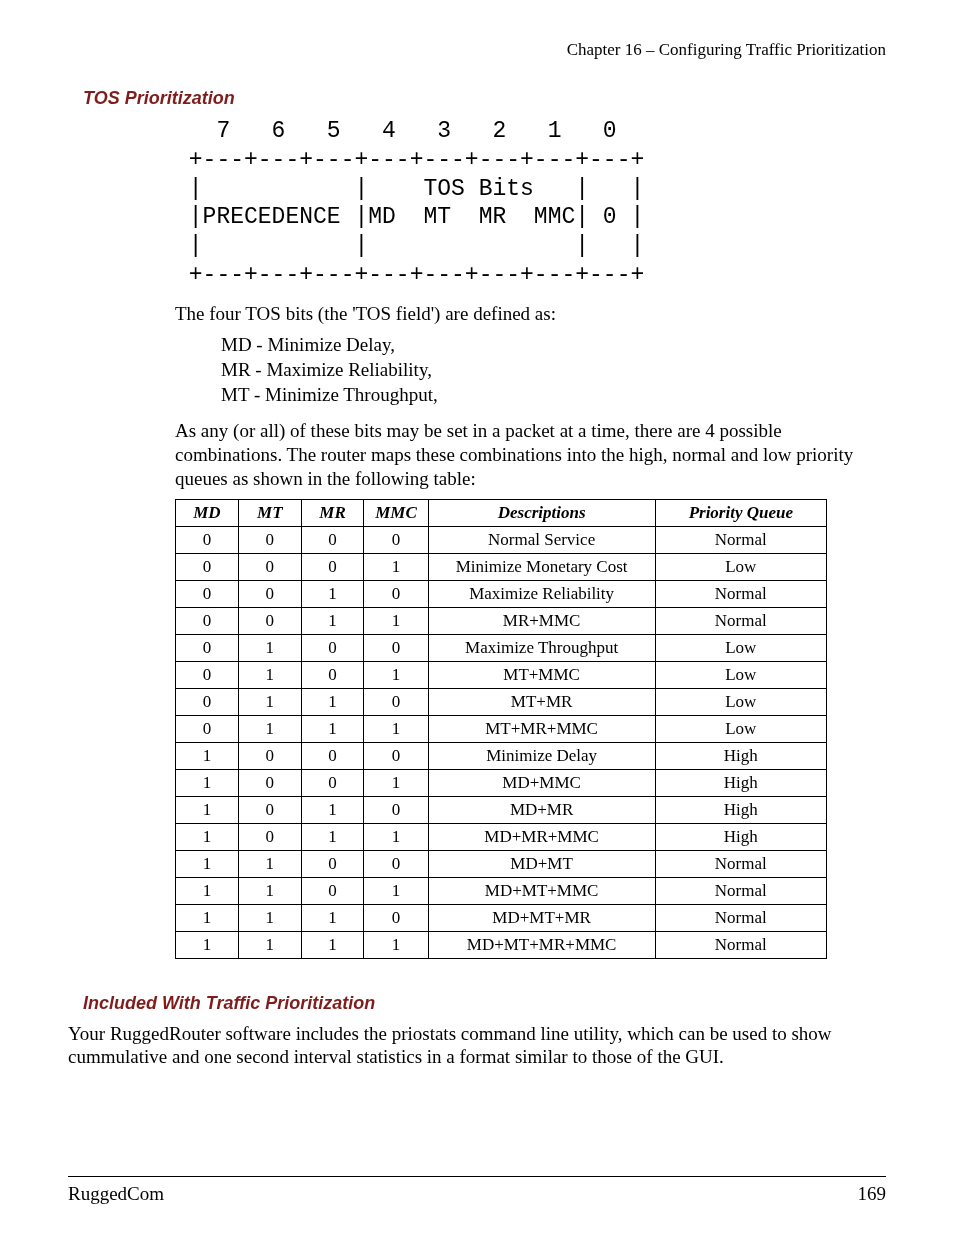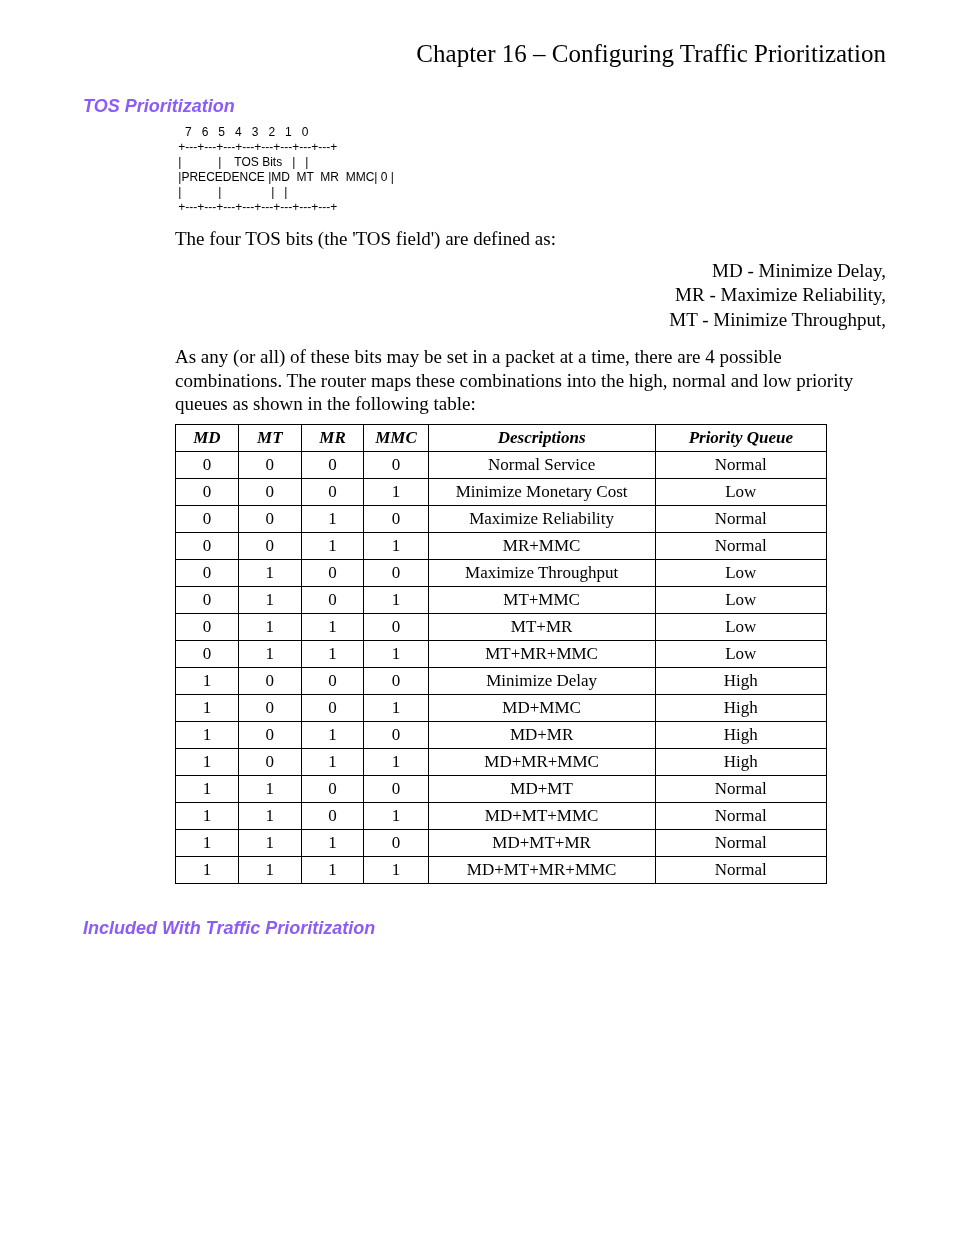--- a/index.html
+++ b/index.html
@@ -14,54 +14,53 @@
       box-sizing: border-box;
       padding: 40px 68px 30px 68px;
       font-family: "Times New Roman", Times, serif;
       color: #000;
       position: relative;
       display: flex;
       flex-direction: column;
     }
     .header-right {
       text-align: right;
-      font-size: 25px;
+      font-size: 17px;
       margin-bottom: 28px;
     }
     .section-title {
       font-family: Verdana, Geneva, sans-serif;
       font-style: italic;
       font-weight: bold;
       font-size: 18px;
       margin: 0 0 8px 0;
-      color: #8b5cf6;
+      color: #7f1d1d;
     }
     .body-indent {
       margin-left: 107px;
     }
     .left-margin {
       margin-left: 15px;
     }
     .para {
       font-size: 19px;
       line-height: 1.25;
       margin: 0 0 8px 0;
     }
     .mono {
-      font-family: Liberation Sans, sans-serif;
-      font-size: 12px;
+      font-family: Liberation Mono, monospace;
+      font-size: 23px;
       white-space: pre;
       line-height: 1.25;
       margin: 3px 0 12px 0;
     }
     .defs {
       font-size: 19px;
       line-height: 1.3;
       margin: 2px 0 12px 46px;
-      text-align: right;
     }
     table.tos {
       border-collapse: collapse;
       width: 652px;
       margin: 6px 0 34px 0;
       font-size: 17px;
     }
     table.tos th, table.tos td {
       border: 1px solid #000;
       padding: 3px 6px;
@@ -251,15 +250,20 @@
               <td>1</td>
               <td>1</td>
               <td>MD+MT+MR+MMC</td>
               <td>Normal</td>
             </tr>
           </tbody>
       </table>
     </div>
 
     <div class="section-title left-margin">Included With Traffic Prioritization</div>
+    <p class="para left-margin">Your RuggedRouter software includes the priostats command line utility, which can be used to show cummulative and one second interval statistics in a format similar to those of the GUI.</p>
   </div>
 
+  <div class="footer">
+    <span>RuggedCom</span>
+    <span>169</span>
+  </div>
 </div>
 
 </body></html>

